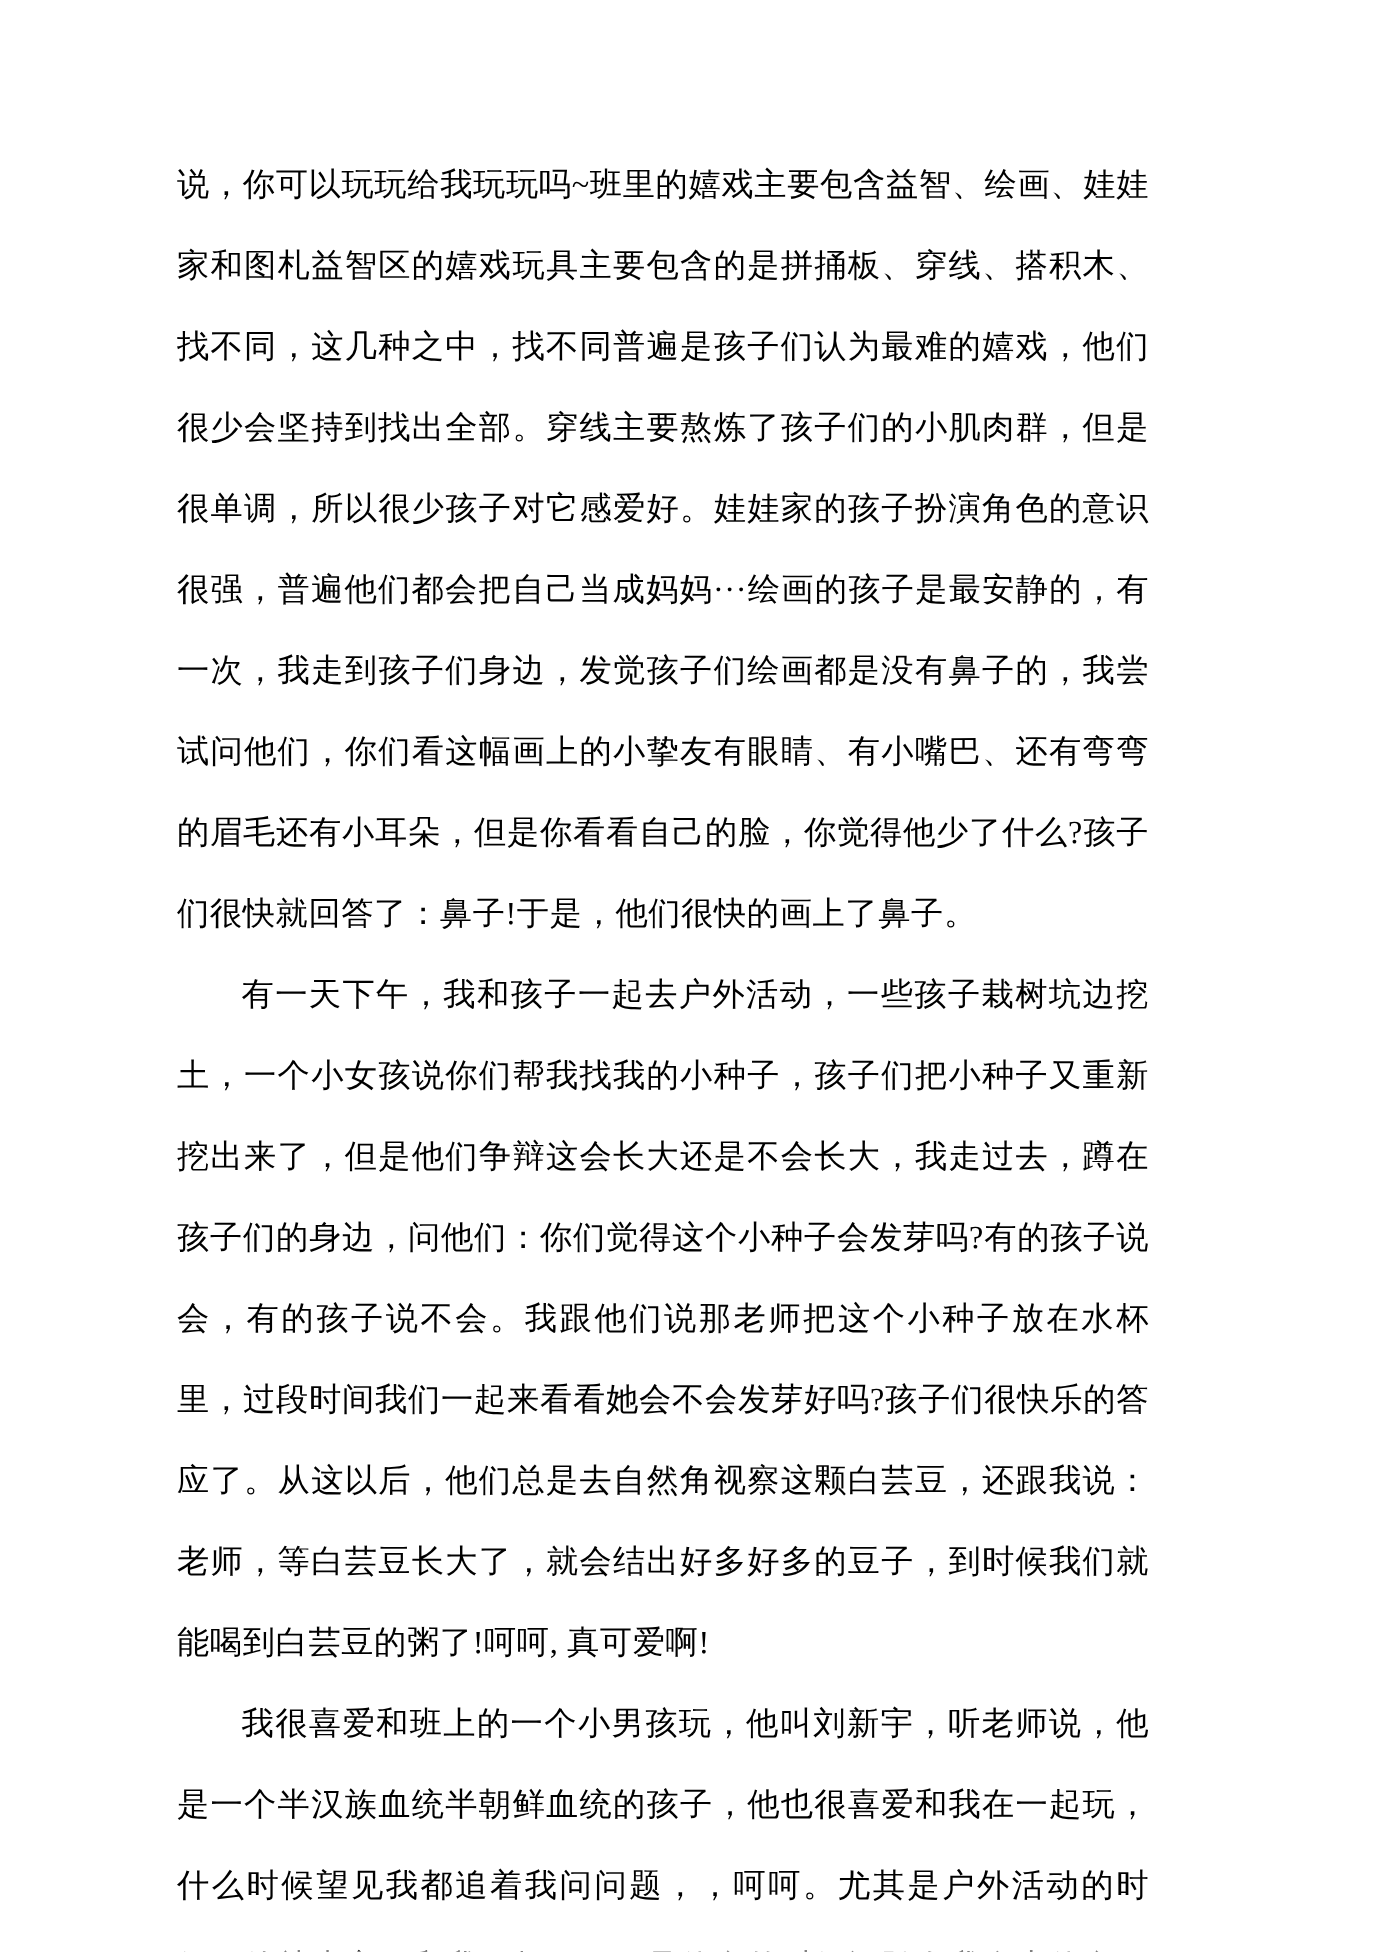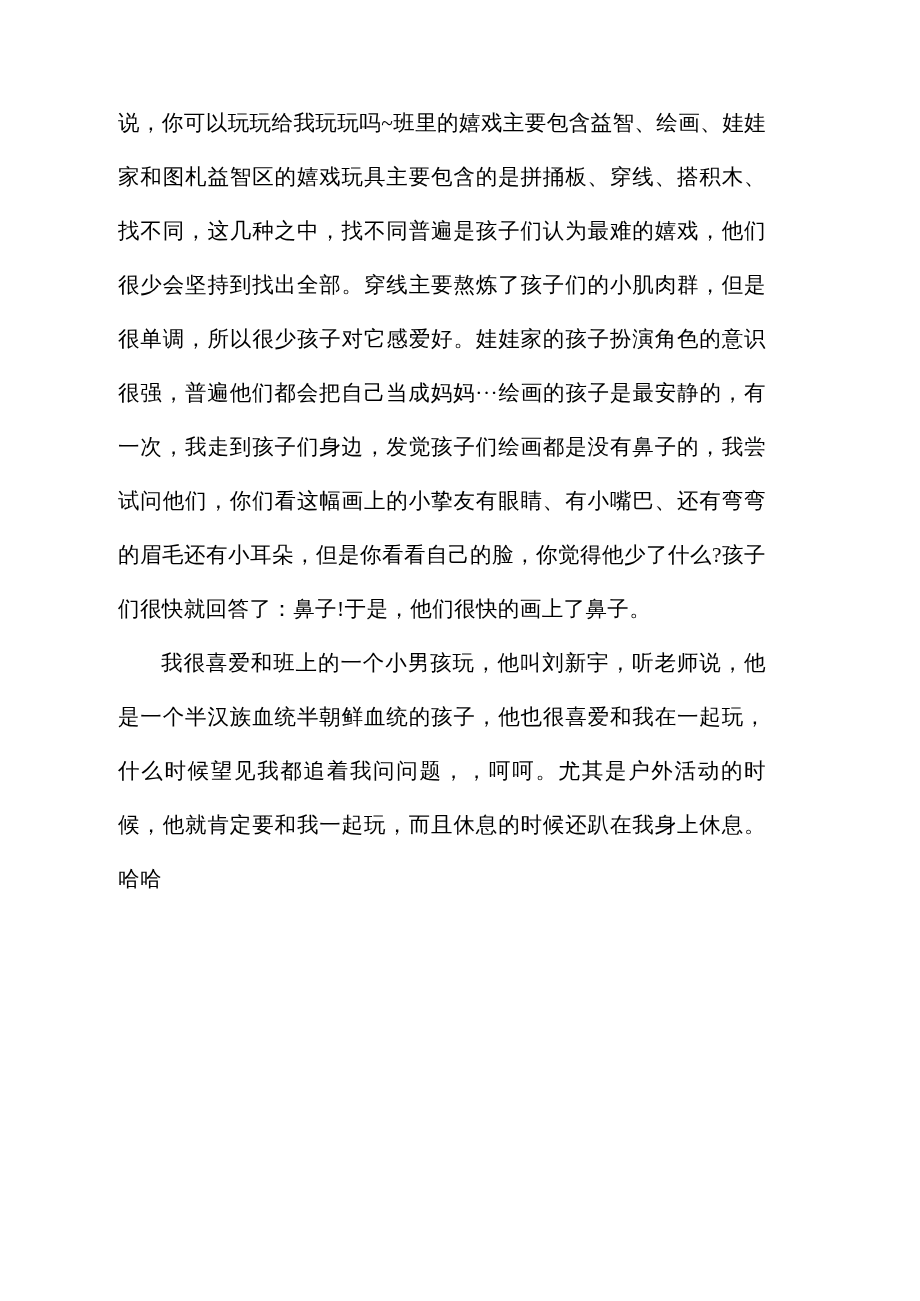--- a/index.html
+++ b/index.html
@@ -35,16 +35,17 @@
   .para.indent {
     text-indent: 2em;
   }
 </style>
 </head>
 <body>
 
 <div class="page">
   <div class="doc-body">
     <p class="para">说，你可以玩玩给我玩玩吗~班里的嬉戏主要包含益智、绘画、娃娃家和图札益智区的嬉戏玩具主要包含的是拼捅板、穿线、搭积木、找不同，这几种之中，找不同普遍是孩子们认为最难的嬉戏，他们很少会坚持到找出全部。穿线主要熬炼了孩子们的小肌肉群，但是很单调，所以很少孩子对它感爱好。娃娃家的孩子扮演角色的意识很强，普遍他们都会把自己当成妈妈···绘画的孩子是最安静的，有一次，我走到孩子们身边，发觉孩子们绘画都是没有鼻子的，我尝试问他们，你们看这幅画上的小挚友有眼睛、有小嘴巴、还有弯弯的眉毛还有小耳朵，但是你看看自己的脸，你觉得他少了什么?孩子们很快就回答了：鼻子!于是，他们很快的画上了鼻子。</p>
+    <p class="para indent">有一天下午，我和孩子一起去户外活动，一些孩子栽树坑边挖土，一个小女孩说你们帮我找我的小种子，孩子们把小种子又重新挖出来了，但是他们争辩这会长大还是不会长大，我走过去，蹲在孩子们的身边，问他们：你们觉得这个小种子会发芽吗?有的孩子说会，有的孩子说不会。我跟他们说那老师把这个小种子放在水杯里，过段时间我们一起来看看她会不会发芽好吗?孩子们很快乐的答应了。从这以后，他们总是去自然角视察这颗白芸豆，还跟我说：老师，等白芸豆长大了，就会结出好多好多的豆子，到时候我们就能喝到白芸豆的粥了!呵呵, 真可爱啊!</p>
     <p class="para indent">我很喜爱和班上的一个小男孩玩，他叫刘新宇，听老师说，他是一个半汉族血统半朝鲜血统的孩子，他也很喜爱和我在一起玩，什么时候望见我都追着我问问题，，呵呵。尤其是户外活动的时候，他就肯定要和我一起玩，而且休息的时候还趴在我身上休息。哈哈</p>
 
   </div>
 </div>
 
 </body></html>

